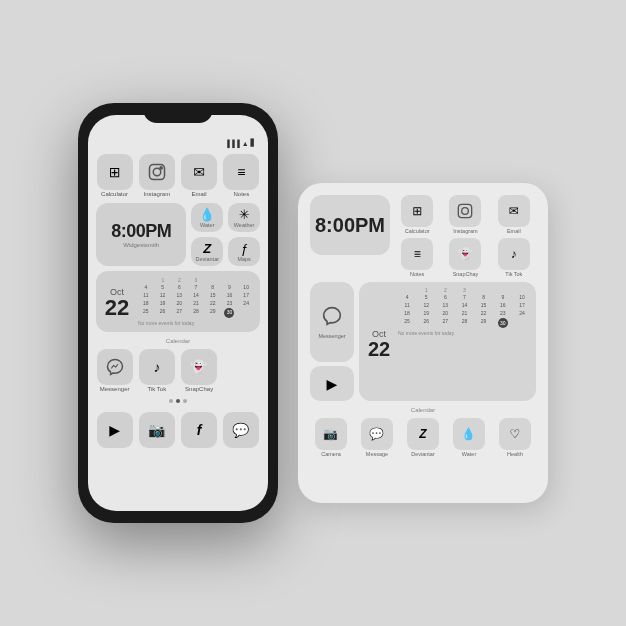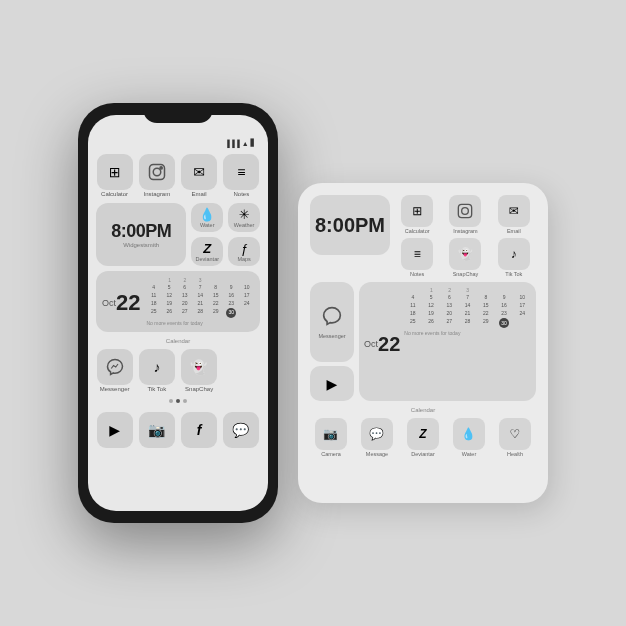--- a/index.html
+++ b/index.html
@@ -162,23 +162,23 @@
     .calendar-widget {
       background: #d0d0d0;
       border-radius: 12px;
       padding: 6px;
       display: flex;
       gap: 6px;
     }
 
     .cal-left {
       display: flex;
-      flex-direction: row;
-      align-items: center;
-      justify-content: flex-start;
+      flex-direction: column;
+      align-items: center;
+      justify-content: center;
       min-width: 30px;
       padding-top: 4px;
     }
 
     .cal-month {
       font-size: 9px;
       color: #555;
       font-weight: 500;
     }
 

